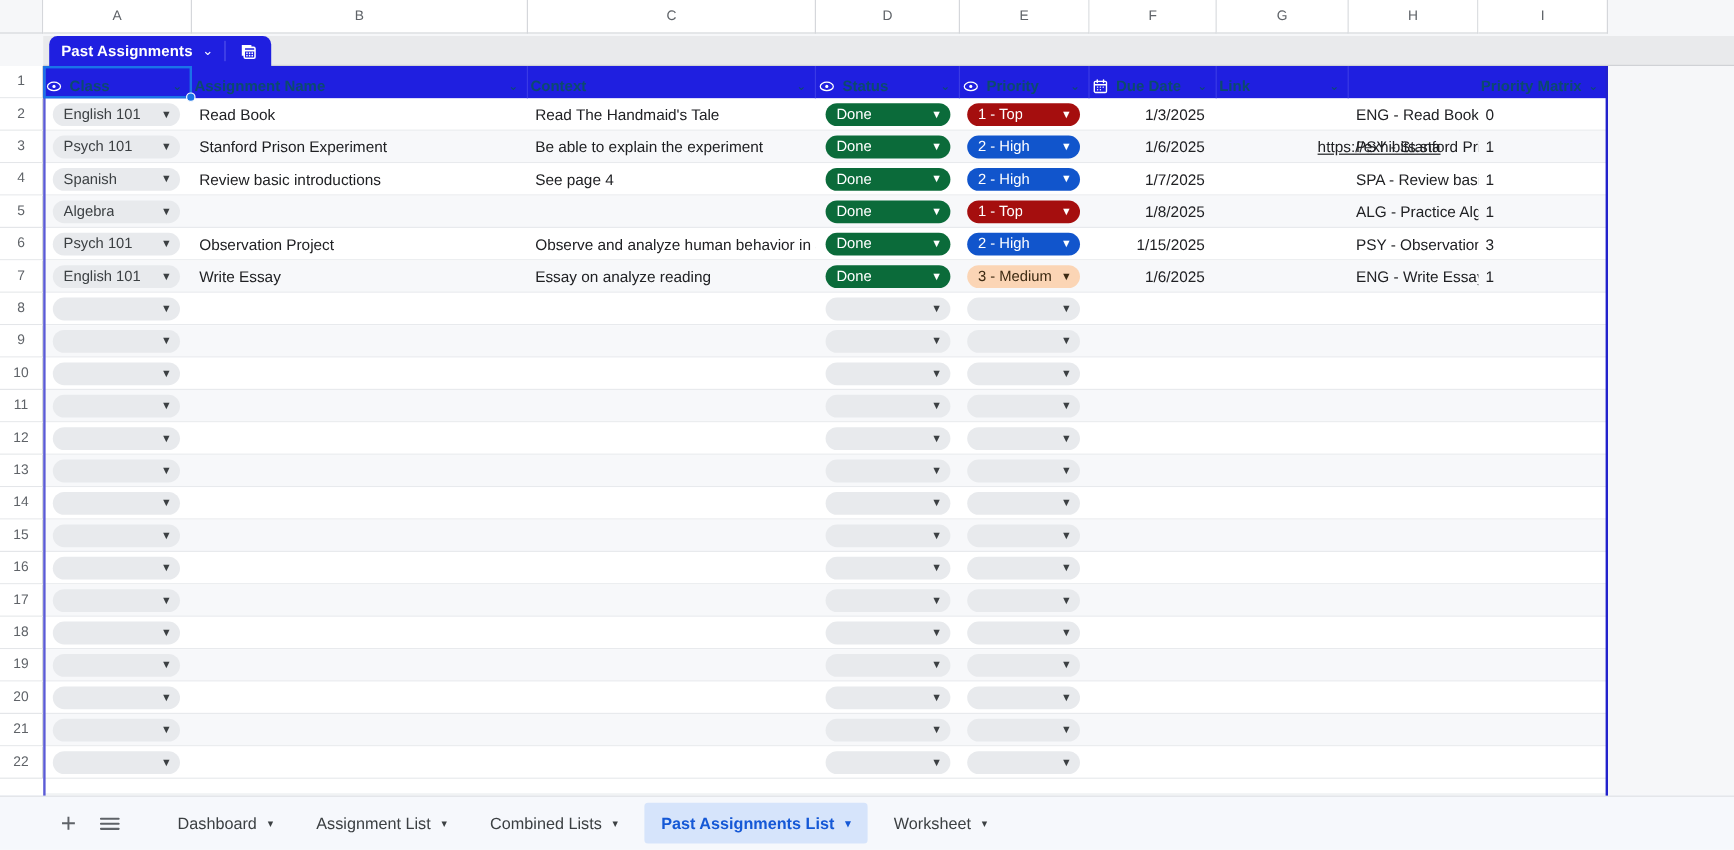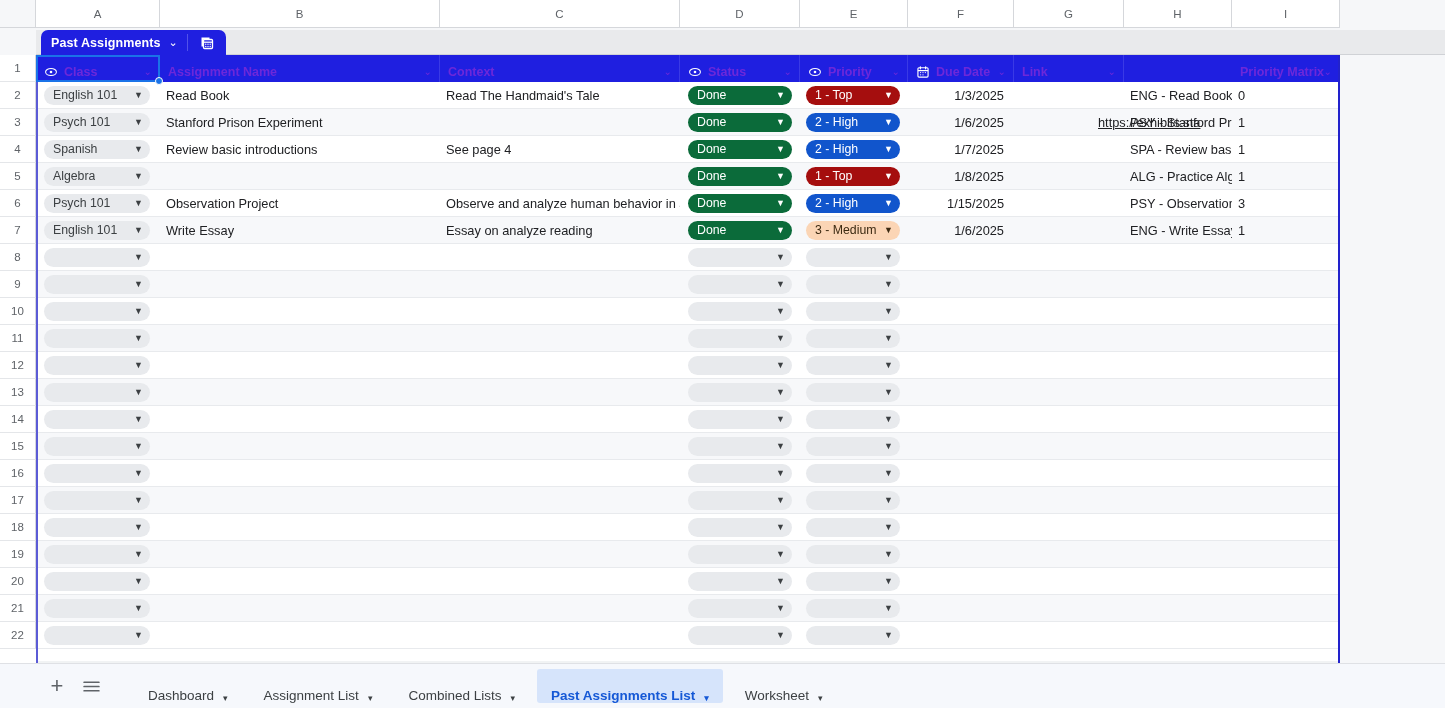--- a/index.html
+++ b/index.html
@@ -57,21 +57,21 @@
     border-right:1px solid #d5d7db; border-bottom:1px solid #e4e6e9;
     background:#fff;
   }
 
   #sheet{ position:absolute; left:36px; top:0; width:1304px; height:608px; background:#fff; }
 
   
   .hrow{ position:absolute; left:0; top:0; height:27px; width:1304px; background:#1f1fe0; }
   .hcell{
     position:absolute; top:0; height:33px; display:flex; align-items:center;
-    color:#6d28d9; font-weight:bold; font-size:12.5px; padding-left:8px;
+    color:#0c4a6e; font-weight:bold; font-size:12.5px; padding-left:2px;
     border-right:1px solid #3a3ae5;
   }
   .hcell .htext{ white-space:nowrap; overflow:hidden; }
   .hcell .hic{ margin-right:6px; display:flex; align-items:center; }
   .hcell .hcar{ position:absolute; right:7px; font-size:10px; font-weight:normal; }
 
   
   .drow{ position:absolute; left:0; width:1304px; height:27px; border-bottom:1px solid #e8eaed; }
   .drow.odd{ background:#ffffff; }
   .drow.even{ background:#f7f8fa; }
@@ -115,21 +115,21 @@
 
   
   #sheetbar{
     position:absolute; left:0; bottom:0; width:1445px; height:45px;
     background:#f6f8fc; border-top:1px solid #dfe1e5;
     display:flex; align-items:center; padding-left:40px;
   }
   #sheetbar .sbtn{ width:34px; height:34px; display:flex; align-items:center; justify-content:center; color:#5f6368; border-radius:50%; }
   #sheetbar .sbtn.plus{ font-size:22px; }
   #sheetbar .stab{
-    height:34px; display:flex; align-items:flex-end; gap:9px;
+    height:34px; display:flex; align-items:center; gap:9px;
     padding:0 14px; margin-left:8px; border-radius:3px;
     font-size:13.5px; color:#3c4043; white-space:nowrap;
   }
   #sheetbar .stab.active{ background:#d6e4fb; color:#1558d6; font-weight:bold; }
   #sheetbar .stab .scar{ font-size:9px; }
   #sheetbar .gapb{ width:18px; }
 
   
   #hscroll{ position:absolute; left:36px; top:661px; width:1304px; height:2px; background:#f1f3f4; }
 </style>
@@ -281,20 +281,21 @@
         <div class="cell lnk" style="left: 978px; width: 110px;"></div>
         <div class="cell" style="left: 1088px; width: 108px;"><span>ENG - Read Book - I</span></div>
         <div class="cell" style="left: 1196px; width: 108px;"><span>0</span></div>
       </div>
       <div class="drow even" style="top: 54px;">
         <div class="chip class" style="left: 8px; width: 106px;">
           <span class="cv">Psych 101</span>
           <span class="car">▼</span>
         </div>
         <div class="cell" style="left: 124px; width: 280px;"><span>Stanford Prison Experiment</span></div>
+        <div class="cell" style="left: 404px; width: 240px;"><span>Be able to explain the experiment</span></div>
         <div class="chip status" style="left: 652px; width: 104px;">
           <span class="cv">Done</span>
           <span class="car">▼</span>
         </div>
         <div class="chip p-high" style="left: 770px; width: 94px;">
           <span class="cv">2 - High</span>
           <span class="car">▼</span>
         </div>
         <div class="cell num" style="left: 872px; width: 106px;"><span>1/6/2025</span></div>
         <div class="cell lnk" style="left: 1032px; width: 110px; margin-left: 24px;"><a href="#">https://exhibits.sta</a></div>

